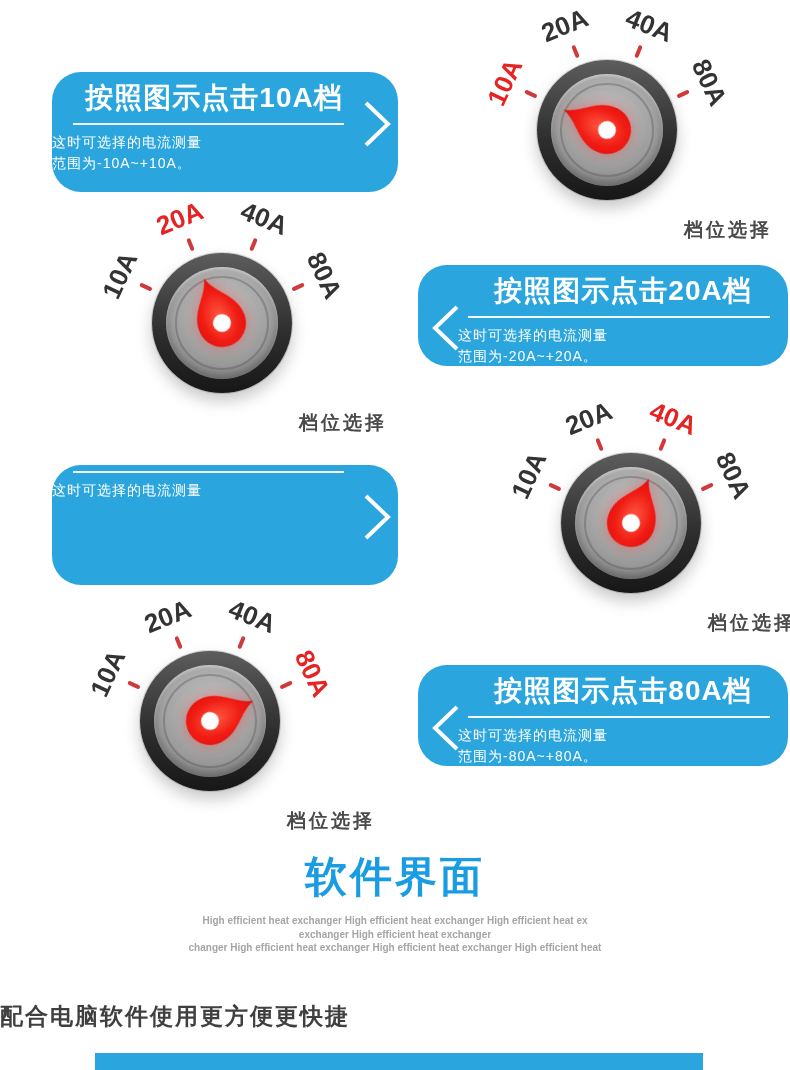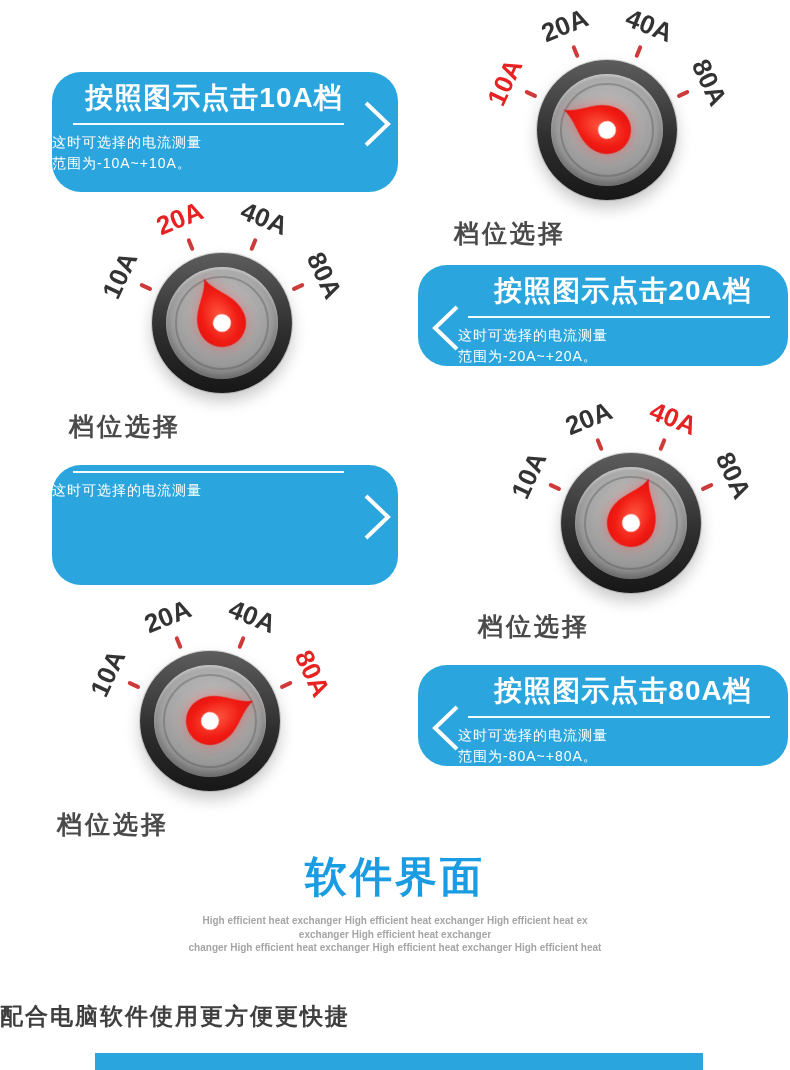--- a/index.html
+++ b/index.html
@@ -35,22 +35,22 @@
         border-radius:50%;border:2px solid rgba(70,70,70,.32);}
   .tick{position:absolute;left:163px;top:128px;width:4px;height:13px;border-radius:2px;
         background:var(--tick-red,#cf3a3a);display:block;
         transform:rotate(var(--a)) translateY(-84px);}
   .dlabel{position:absolute;left:130px;top:121px;width:70px;height:28px;line-height:28px;
         text-align:center;font-size:26px;font-weight:bold;color:var(--label-dark,#333);
         transform:rotate(var(--a)) translateY(-113px);white-space:nowrap;}
   .dlabel.sel{color:var(--red,#e62222);}
   .pointer{position:absolute;left:133px;top:77px;transform-origin:32px 58px;
         filter:drop-shadow(0 0 7px rgba(255,70,70,.55));}
-  .caption{position:absolute;left:12px;top:222px;width:330px;text-align:left;
-        font-size:25px;font-weight:bold;color:var(--caption-gray,#4a4a4a);letter-spacing:3px;}
+  .caption{position:absolute;left:0;top:222px;width:330px;text-align:right;
+        font-size:19px;font-weight:bold;color:var(--caption-gray,#4a4a4a);letter-spacing:3px;}
 
   
   .software-title{position:absolute;left:0;top:849px;width:100%;text-align:center;
         font-size:42px;font-weight:bold;color:var(--title-blue,#1a9ce2);letter-spacing:3px;}
   .watermark{position:absolute;left:0;top:914px;width:100%;text-align:center;
         font-size:10px;line-height:13.5px;font-weight:bold;color:var(--watermark-gray,#a5a5a5);}
   .tagline{position:absolute;left:0;top:1001px;width:100%;text-align:left;
         font-size:23px;font-weight:bold;color:var(--tagline-dark,#3f3f3f);letter-spacing:2px;}
   .bottom-bar{position:absolute;left:95px;top:1053px;width:608px;height:17px;
         background:var(--box-blue,#2aa5dd);}

